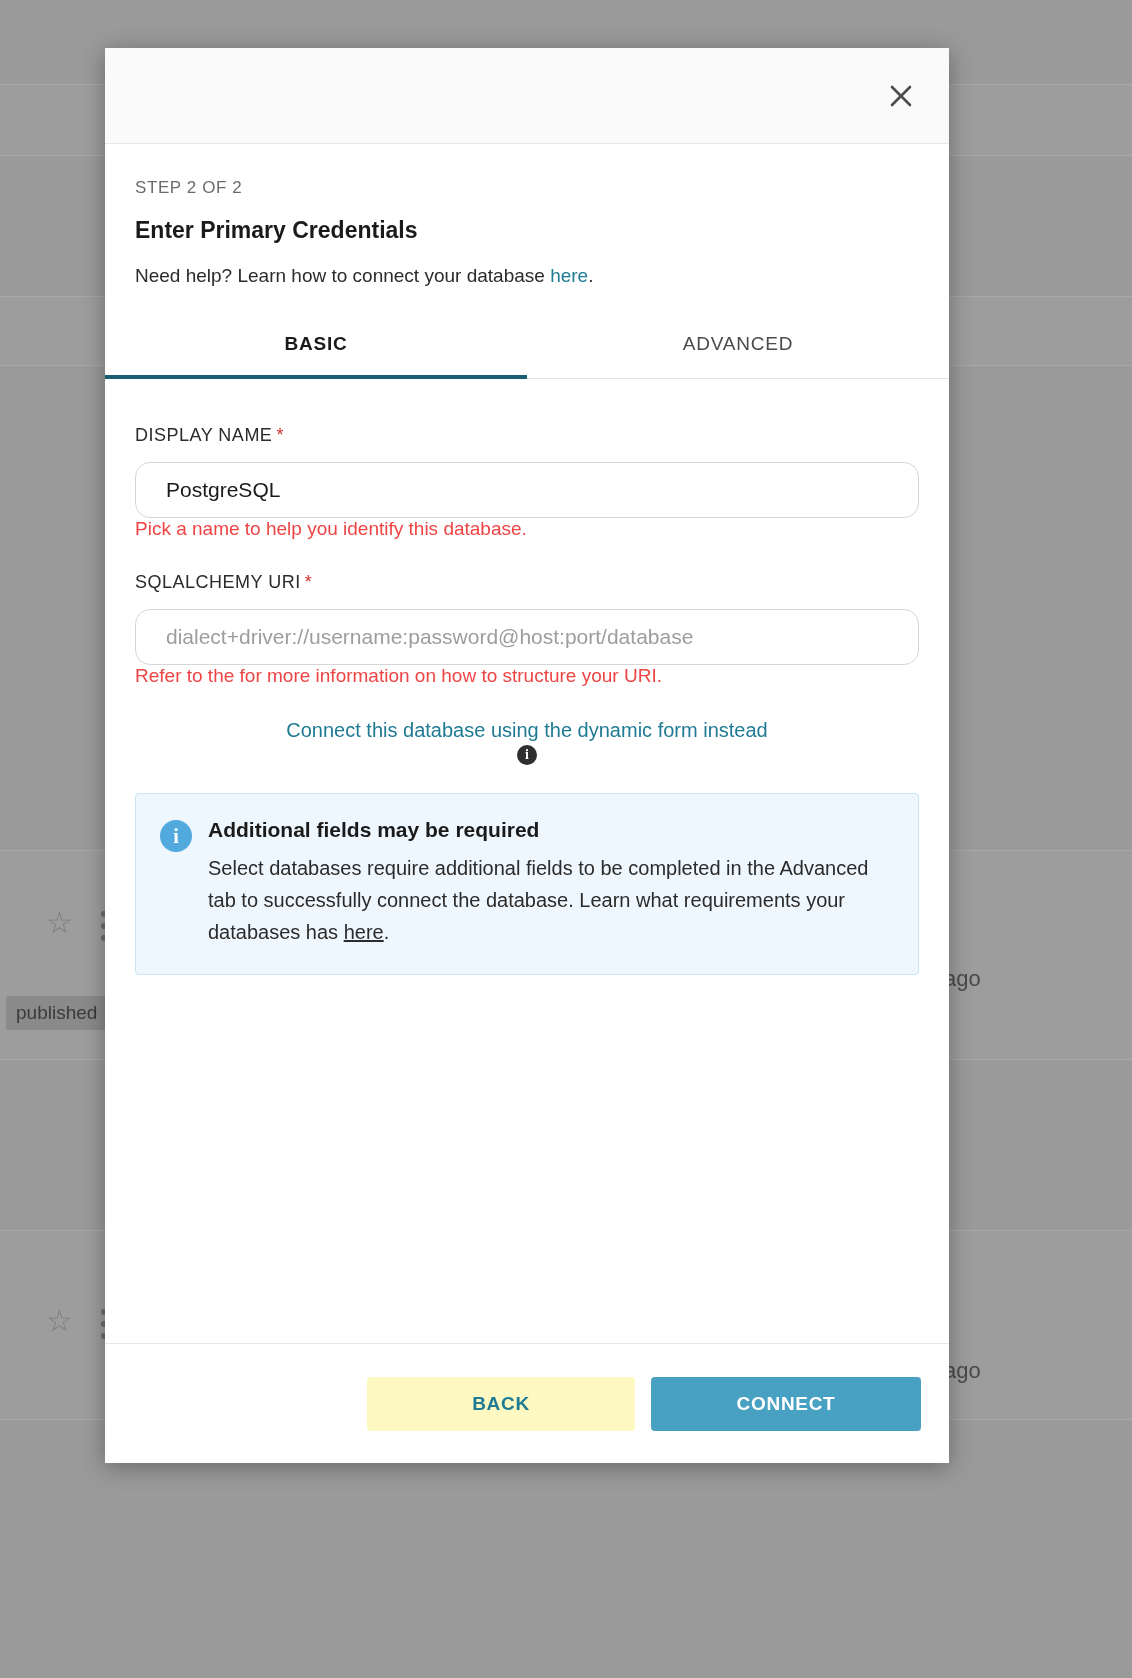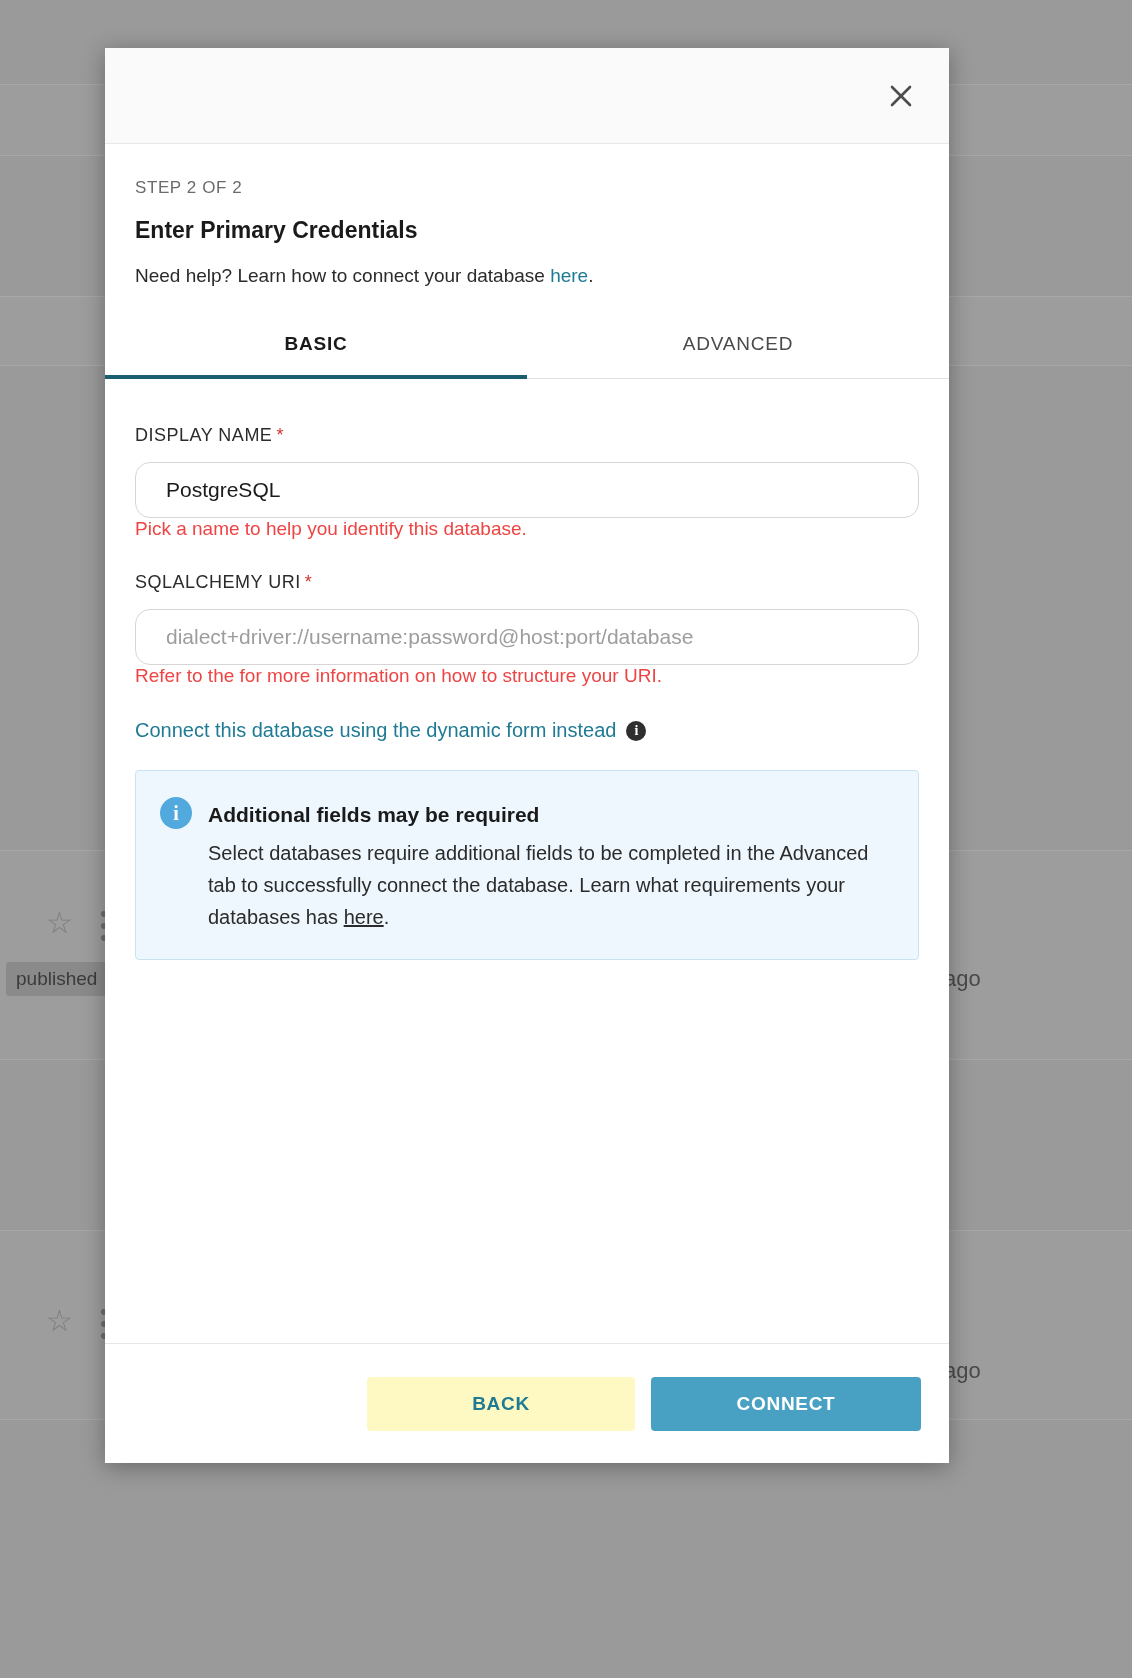--- a/index.html
+++ b/index.html
@@ -199,21 +199,22 @@
     font-weight: bold;
     letter-spacing: 0.8px;
     cursor: pointer;
     font-family: "Liberation Sans", sans-serif;
   }
 
   .dynamic-row {
     margin-top: 32px;
     display: flex;
     align-items: center;
-    gap: 10px;
+    gap: 3px;
+    flex-direction: column;
   }
   .dynamic-link {
     font-size: 20px;
     color: #1f7a93;
     cursor: pointer;
   }
   .info-dot {
     width: 20px;
     height: 20px;
     border-radius: 50%;
@@ -248,21 +249,20 @@
     justify-content: center;
     font-size: 20px;
     font-weight: bold;
     font-family: "Liberation Serif", serif;
     margin-top: 2px;
   }
   .alert-title {
     font-size: 21px;
     font-weight: bold;
     color: #1a1a1a;
-    margin-top: 8px;
   }
   .alert-body {
     font-size: 20px;
     color: #2b2b2b;
     line-height: 1.6;
     margin-top: 10px;
   }
   .alert-body a {
     color: #2b2b2b;
     text-decoration: underline;
@@ -304,21 +304,21 @@
 <body>
 
 <div id="backdrop">
   <div class="bg-row" style="top:84px;height:72px;"></div>
   <div class="bg-row" style="top:296px;height:70px;"></div>
   <div class="bg-row" style="top:850px;height:210px;"></div>
   <div class="bg-row" style="top:1230px;height:190px;"></div>
 
   <div class="bg-star" style="left:46px;top:908px;">☆</div>
   <div class="bg-dots" style="left:100px;top:908px;">•<br>•<br>•</div>
-  <div class="bg-chip" style="left:6px;top:962px;">published</div>
+  <div class="bg-chip" style="left:6px;top:996px;">published</div>
   <div class="bg-ago" style="left:944px;top:966px;">ago</div>
 
   <div class="bg-star" style="left:46px;top:1306px;">☆</div>
   <div class="bg-dots" style="left:100px;top:1306px;">•<br>•<br>•</div>
   <div class="bg-ago" style="left:944px;top:1358px;">ago</div>
 </div>
 
 <div id="modal">
 
   <div class="modal-header">

